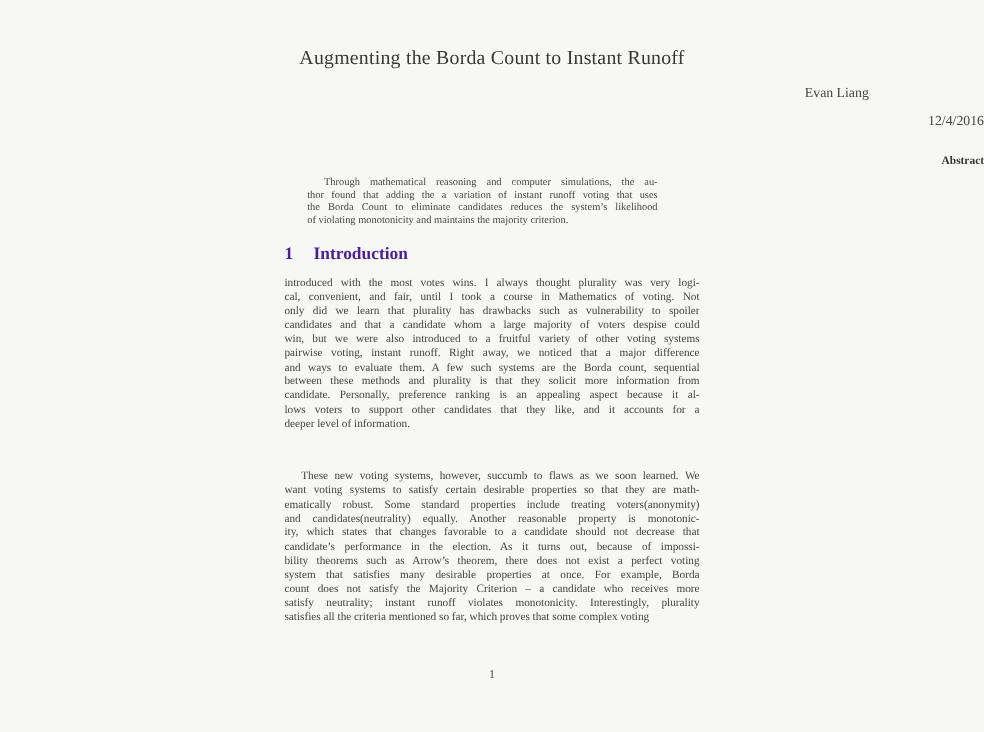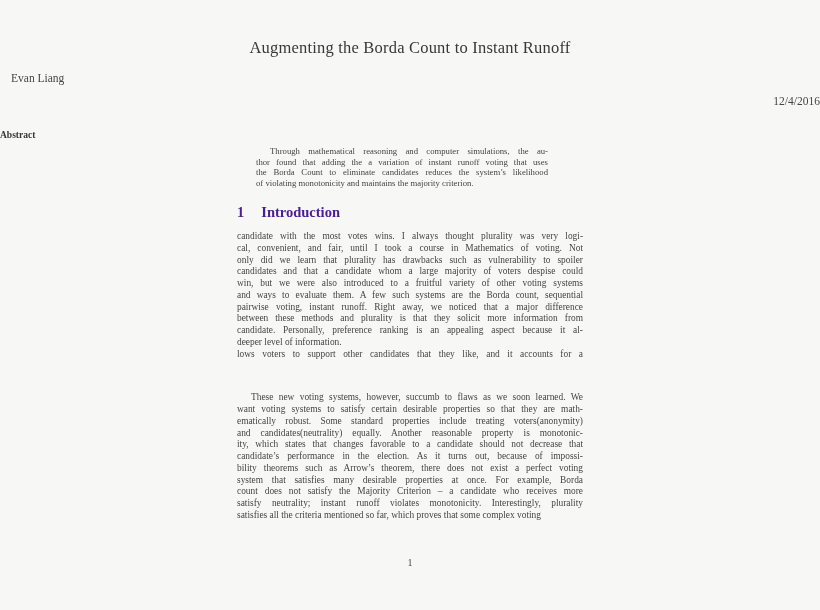--- a/index.html
+++ b/index.html
@@ -24,40 +24,39 @@
     text-align: center;
     font-size: 16.5px;
     color: #383838;
     letter-spacing: 0.2px;
   }
   .doc-author {
     position: absolute;
     top: 72px;
     left: 0;
     width: 724px;
-    text-align: left;
+    text-align: right;
     font-size: 11.5px;
     color: #454545;
-    padding-left: 11px;
   }
   .doc-date {
     position: absolute;
     top: 95px;
     left: 0;
     width: 820px;
     text-align: right;
     font-size: 11.5px;
     color: #454545;
   }
   .abs-head {
     position: absolute;
     top: 130px;
     left: 0;
     width: 820px;
-    text-align: left;
+    text-align: right;
     font-weight: bold;
     font-size: 9.5px;
     color: #353535;
   }
   .abs-body {
     position: absolute;
     top: 146px;
     left: 256px;
     width: 292px;
     font-size: 8.7px;
@@ -128,31 +127,31 @@
       <div class="tline">the Borda Count to eliminate candidates reduces the system’s likelihood</div>
       <div class="tline tline-last">of violating monotonicity and maintains the majority criterion.</div>
     </div>
 
   <div class="sec-head">
     <span>1</span><span class="sec-title">Introduction</span>
   </div>
 
   <div class="body-col">
     <div class="para">
-        <div class="tline">candidate with the most votes wins.  I always thought plurality was very logi-</div>
+        <div class="tline">introduced with the most votes wins.  I always thought plurality was very logi-</div>
         <div class="tline">cal, convenient, and fair, until I took a course in Mathematics of voting.  Not</div>
         <div class="tline">only did we learn that plurality has drawbacks such as vulnerability to spoiler</div>
         <div class="tline">candidates and that a candidate whom a large majority of voters despise could</div>
         <div class="tline">win, but we were also introduced to a fruitful variety of other voting systems</div>
+        <div class="tline">pairwise voting, instant runoff.  Right away, we noticed that a major difference</div>
         <div class="tline">and ways to evaluate them.  A few such systems are the Borda count, sequential</div>
-        <div class="tline">pairwise voting, instant runoff.  Right away, we noticed that a major difference</div>
         <div class="tline">between these methods and plurality is that they solicit more information from</div>
         <div class="tline">candidate.  Personally, preference ranking is an appealing aspect because it al-</div>
+        <div class="tline">lows voters to support other candidates that they like, and it accounts for a</div>
         <div class="tline tline-last">deeper level of information.</div>
-        <div class="tline">lows voters to support other candidates that they like, and it accounts for a</div>
       </div>
     <div class="para para-gap indent-first">
         <div class="tline">These new voting systems, however, succumb to flaws as we soon learned.  We</div>
         <div class="tline">want voting systems to satisfy certain desirable properties so that they are math-</div>
         <div class="tline">ematically robust.  Some standard properties include treating voters(anonymity)</div>
         <div class="tline">and candidates(neutrality) equally.  Another reasonable property is monotonic-</div>
         <div class="tline">ity, which states that changes favorable to a candidate should not decrease that</div>
         <div class="tline">candidate’s performance in the election.  As it turns out, because of impossi-</div>
         <div class="tline">bility theorems such as Arrow’s theorem, there does not exist a perfect voting</div>
         <div class="tline">system that satisfies many desirable properties at once.  For example, Borda</div>

